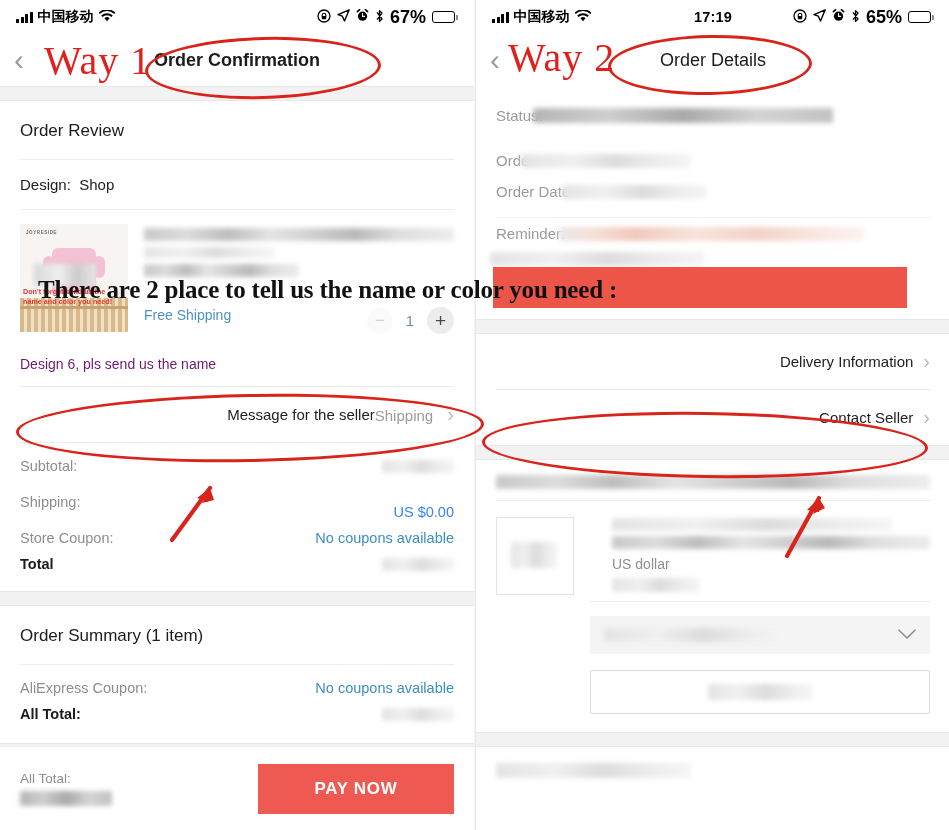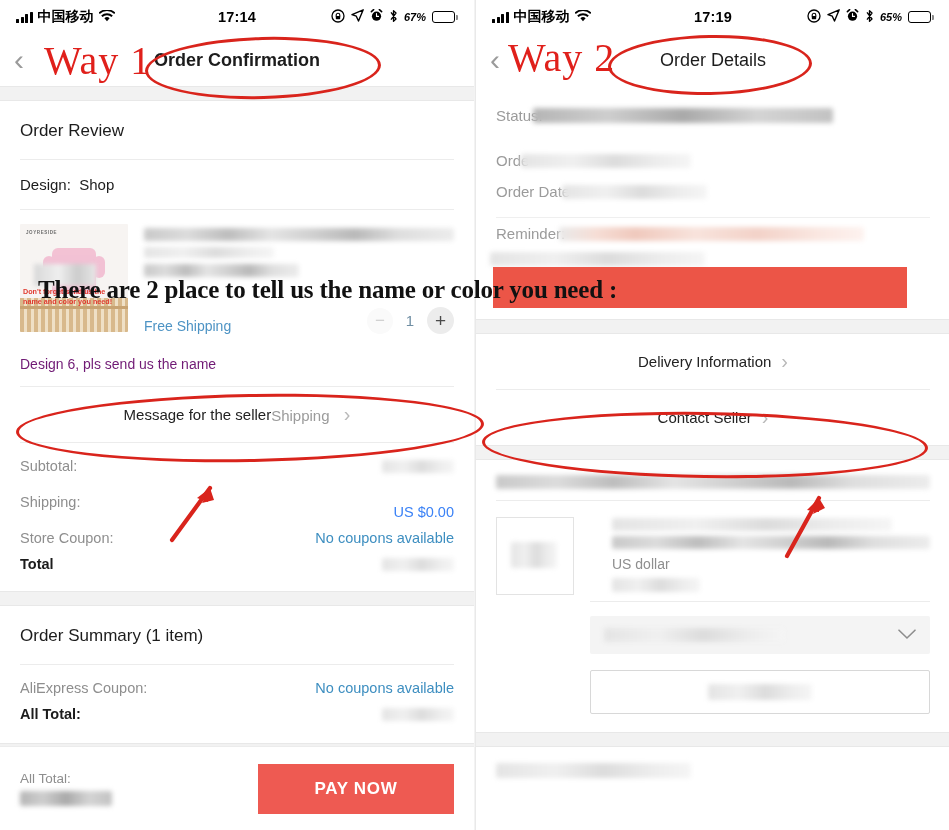--- a/index.html
+++ b/index.html
@@ -33,21 +33,21 @@
     font-size:14.5px;font-weight:bold;letter-spacing:.2px;pointer-events:none;}
   .sb-right{margin-left:auto;display:flex;align-items:center;gap:6px;z-index:2;}
   .signal{display:inline-flex;align-items:flex-end;gap:1.5px;height:11px;}
   .signal i{display:block;width:3px;background:#000;border-radius:.5px;}
   .signal i:nth-child(1){height:4px;}
   .signal i:nth-child(2){height:6px;}
   .signal i:nth-child(3){height:8.5px;}
   .signal i:nth-child(4){height:11px;}
   .carrier{font-size:14px;font-weight:bold;}
   .wifi{display:inline-block;}
-  .batt-pct{font-size:11px;font-weight:bold;font-style:italic;}
+  .batt-pct{font-size:18px;font-weight:bold;}
   .battery{display:inline-flex;align-items:center;}
   .battery .shell{width:23px;height:12px;border:1.6px solid #000;border-radius:3px;
      padding:1.3px;box-sizing:border-box;display:block;}
   .battery .fill{height:100%;background:#000;border-radius:1px;}
   .battery .cap{width:2px;height:5px;background:#8a8a8a;border-radius:0 1px 1px 0;margin-left:1px;}
 
   
   .navbar{position:relative;height:52px;display:flex;align-items:center;
     justify-content:center;background:#fff;}
   .navbar .back{position:absolute;left:14px;top:50%;transform:translateY(-50%);
@@ -63,21 +63,21 @@
   }
   .way-label.w1{left:44px;top:41px;}
   .way-label.w2{left:508px;top:38px;}
 
   
   .gap{height:13px;background:#f2f2f2;border-top:1px solid #e8e8e8;border-bottom:1px solid #e8e8e8;}
   .gap.sm{height:10px;}
   .card{background:#fff;padding:0 20px;}
   .sec-title{font-size:17px;color:#1c1c1c;padding:20px 0 18px;}
   .divider{height:1px;background:#ececec;}
-  .row{display:flex;align-items:center;justify-content:center;
+  .row{display:flex;align-items:center;justify-content:flex-end;
        padding:16px 0;font-size:15px;color:#222;}
   .row .chev{color:#b9b9b9;font-size:20px;font-weight:300;margin-left:10px;}
   .row .right-val{color:#9b9b9b;font-size:15px;}
   .seller{font-size:15px;color:#1c1c1c;padding:16px 0;}
 
   
   .blur{display:inline-block;border-radius:2px;vertical-align:middle;
     background:linear-gradient(90deg,#c9c9c9 0%,#dcdcdc 14%,#bdbdbd 27%,#e4e4e4 41%,
       #cfcfcf 55%,#b9b9b9 68%,#dedede 82%,#ececec 100%);
     filter:blur(2.4px);}
@@ -101,21 +101,21 @@
   .thumb .fence{position:absolute;left:0;right:0;bottom:0;height:34px;
      background:repeating-linear-gradient(90deg,#d8b98c 0 4px,#efe0c6 4px 7px);}
   .thumb .fence:before{content:"";position:absolute;left:0;right:0;top:8px;height:3px;background:#c8a372;}
   .thumb .imgblur{position:absolute;left:14px;top:40px;width:62px;height:22px;
      background:linear-gradient(90deg,#d8d8d8,#efefef 40%,#cccccc 70%,#e6e6e6);filter:blur(2.2px);}
   .thumb .note{position:absolute;left:3px;right:3px;bottom:26px;
      font-size:7.2px;line-height:9.5px;color:#e03a2f;font-weight:bold;
      font-family:"Liberation Sans",sans-serif;}
   .pinfo{flex:1;min-width:0;padding-top:4px;}
   .pline{display:block;margin-bottom:6px;}
-  .pmeta{display:flex;align-items:flex-end;justify-content:space-between;margin-top:30px;}
+  .pmeta{display:flex;align-items:flex-start;justify-content:space-between;margin-top:30px;}
   .ship{color:#4d93c4;font-size:14px;}
   .qty{display:flex;align-items:center;gap:12px;}
   .qty .minus{width:26px;height:26px;border-radius:50%;background:#fafafa;
      display:flex;align-items:center;justify-content:center;color:#cfcfcf;font-size:17px;}
   .qty .num{font-size:15px;color:#6f8ea3;min-width:10px;text-align:center;}
   .qty .plus{width:27px;height:27px;border-radius:50%;background:#ececec;
      display:flex;align-items:center;justify-content:center;color:#4a4a4a;font-size:19px;font-weight:300;}
   .desc{font-size:14px;color:#701a75;padding:12px 0 14px;}
 
   
@@ -172,21 +172,20 @@
           </span>
         <span class="carrier">中国移动</span>
         <span class="wifi">
           <svg width="16" height="12" viewBox="0 0 16 12">
               <path d="M8 11.2 5.4 8.2a4 4 0 0 1 5.2 0Z" fill="#000"></path>
               <path d="M8 5.2a6.6 6.6 0 0 0-4.5 1.8L2.2 5.6A8.6 8.6 0 0 1 8 3.3a8.6 8.6 0 0 1 5.8 2.3l-1.3 1.4A6.6 6.6 0 0 0 8 5.2Z" fill="#000"></path>
               <path d="M8 1.1A10.8 10.8 0 0 0 .7 3.9L-0.4 2.6A12.6 12.6 0 0 1 8-.8a12.6 12.6 0 0 1 8.4 3.4l-1.1 1.3A10.8 10.8 0 0 0 8 1.1Z" fill="#000"></path>
             </svg>
         </span>
       </div>
-      <div class="sb-center">17:14</div>
       <div class="sb-right">
         <span>
           <svg width="14" height="14" viewBox="0 0 14 14">
               <circle cx="7" cy="7" r="6" fill="none" stroke="#000" stroke-width="1.3"></circle>
               <path d="M5.2 7.4V6.1a1.8 1.8 0 0 1 3.6 0v1.3" fill="none" stroke="#000" stroke-width="1.1"></path>
               <rect x="4.8" y="7" width="4.4" height="3.2" rx=".6" fill="#000"></rect>
             </svg>
         </span>
         <span>
           <svg width="13" height="13" viewBox="0 0 13 13">

